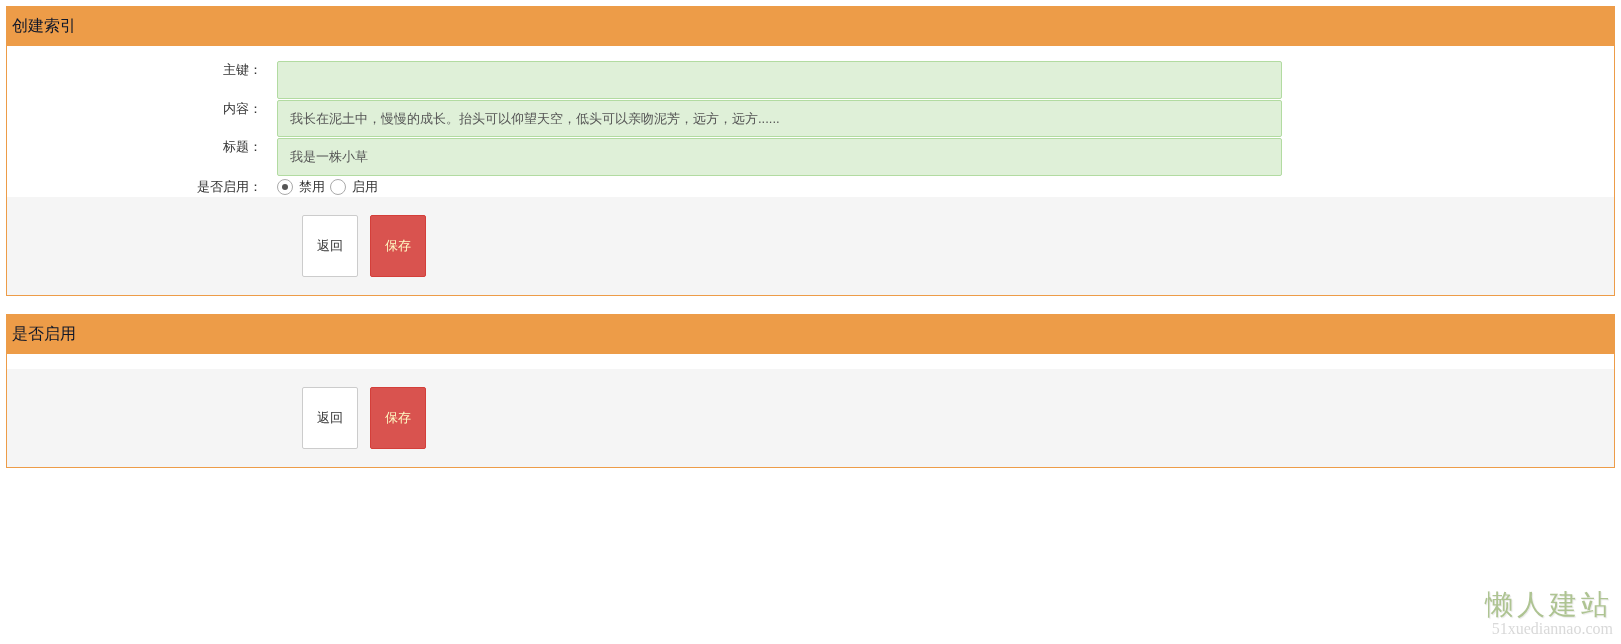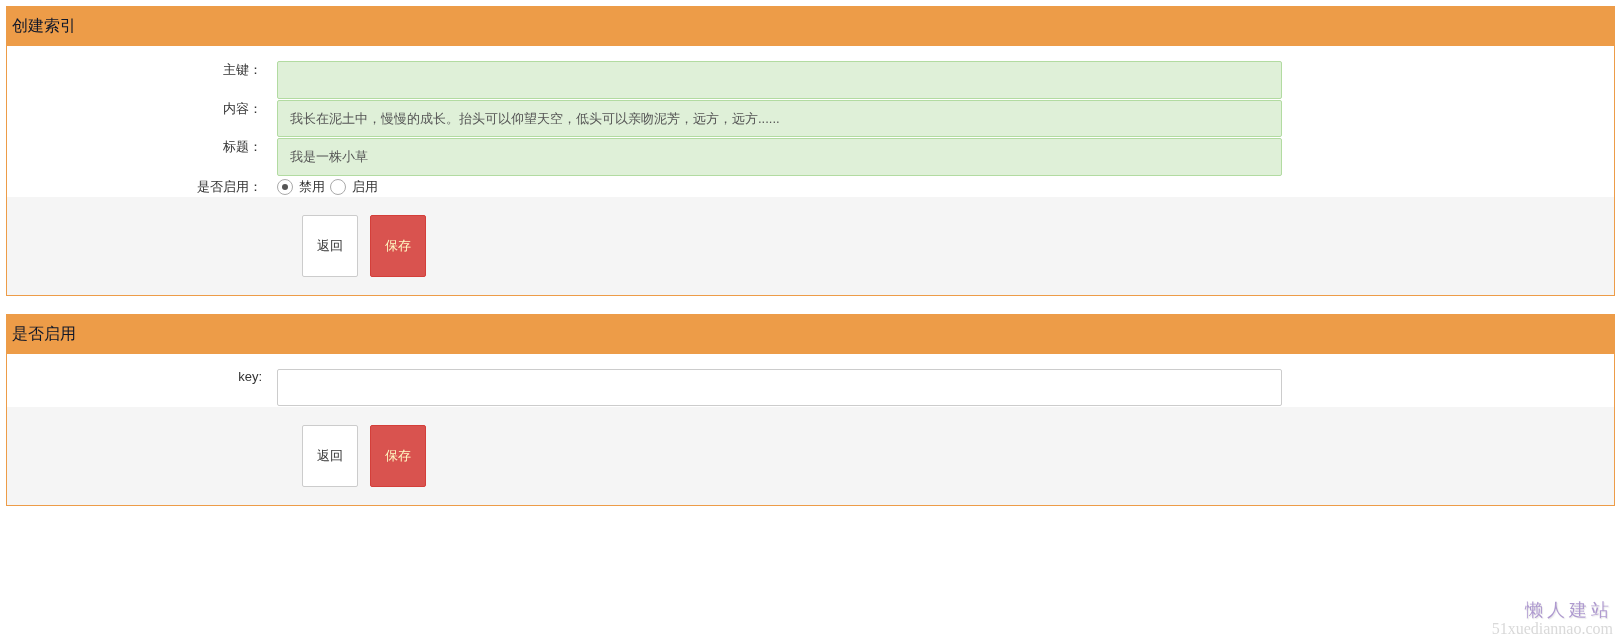--- a/index.html
+++ b/index.html
@@ -130,23 +130,23 @@
       position: fixed;
       right: 8px;
       bottom: 6px;
       text-align: right;
       pointer-events: none;
       opacity: 0.45;
       font-family: "SimSun", serif;
       line-height: 1.1;
     }
     .watermark-main {
-      font-size: 18px;
+      font-size: 28px;
       letter-spacing: 4px;
-      color: #4c1d95;
+      color: #4d7c0f;
       text-shadow: 1px 1px 1px #ccc;
     }
     .watermark-sub {
       font-size: 16px;
       color: #aaa;
     }
   </style>
 </head>
 <body>
 
@@ -198,26 +198,20 @@
       <button class="btn btn-default">返回</button>
       <button class="btn btn-danger">保存</button>
     </div>
   </div>
 </div>
 
 <div class="panel">
   <div class="panel-header">是否启用</div>
   <div class="panel-body">
 
-    <div class="form-group">
-      <label class="form-label">key:</label>
-      <div class="form-control-wrap">
-        <input type="text" class="form-control-plain" value="" style="">
-      </div>
-    </div>
 
     <div class="form-actions">
       <button class="btn btn-default">返回</button>
       <button class="btn btn-danger">保存</button>
     </div>
   </div>
 </div>
 
 <div class="watermark">
   <div class="watermark-main">懒人建站</div>

